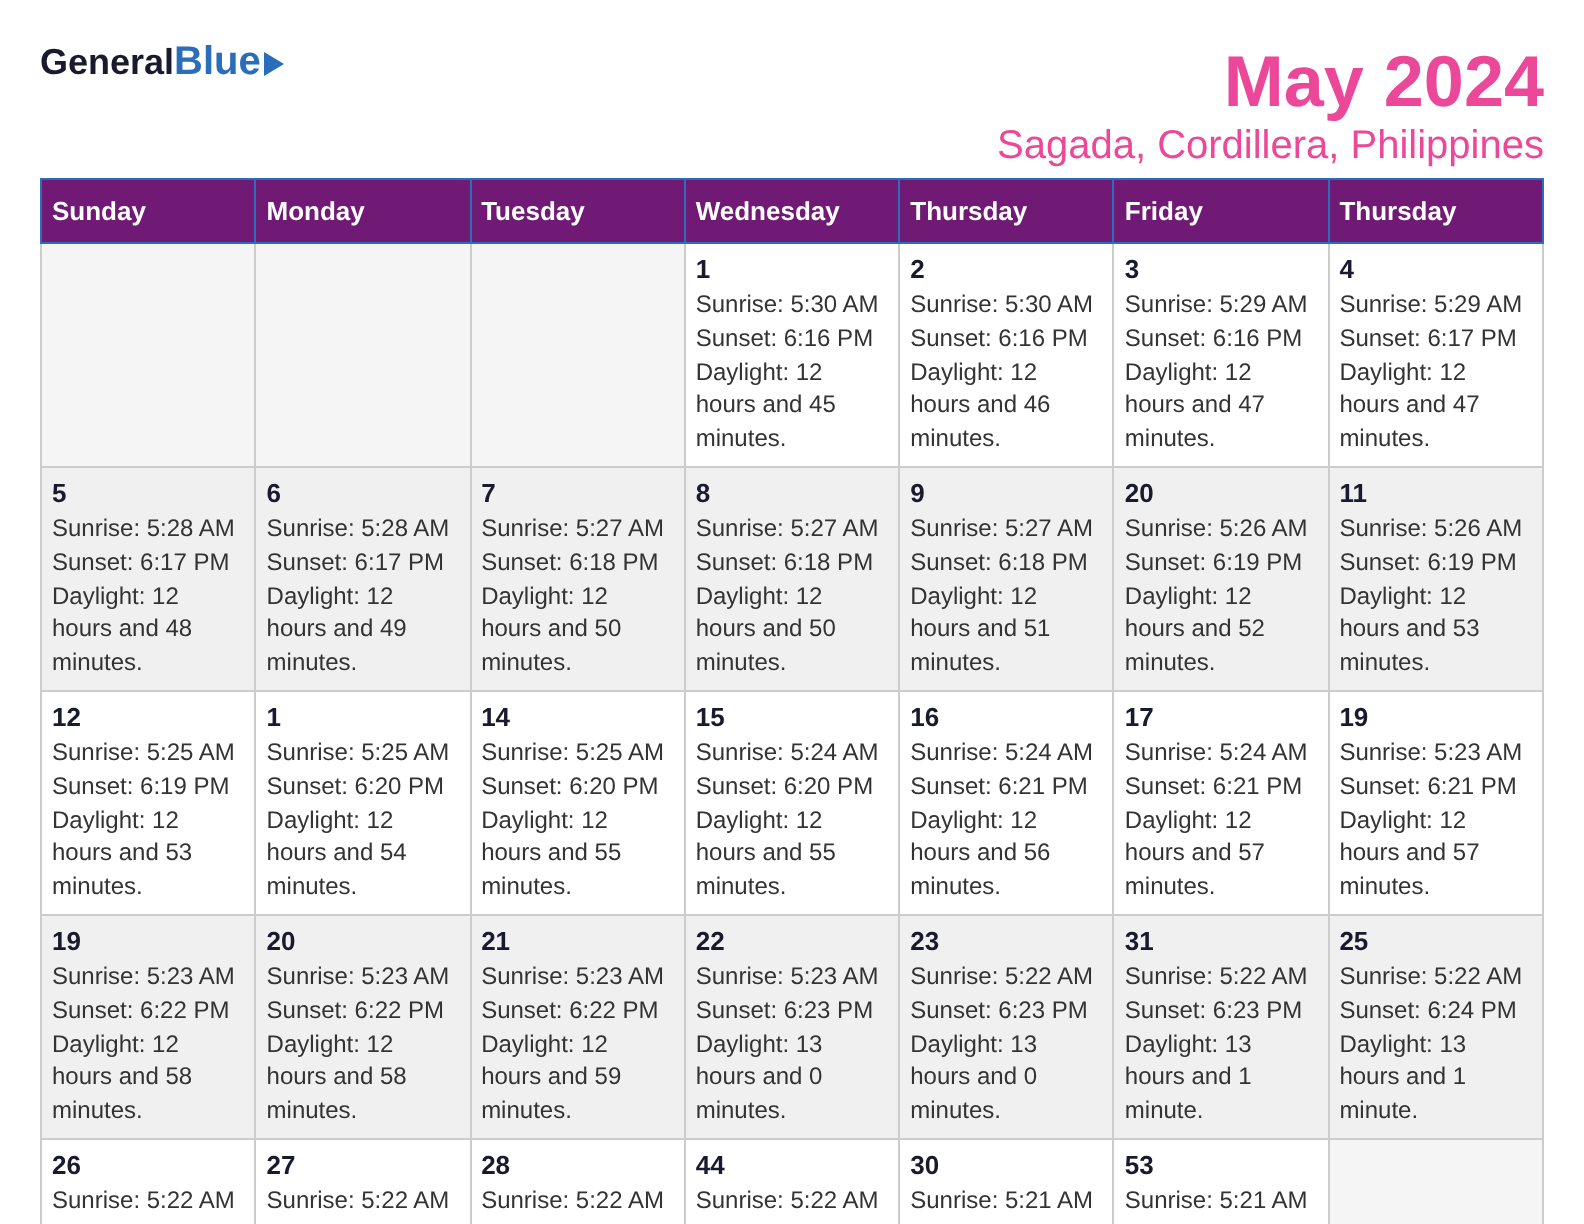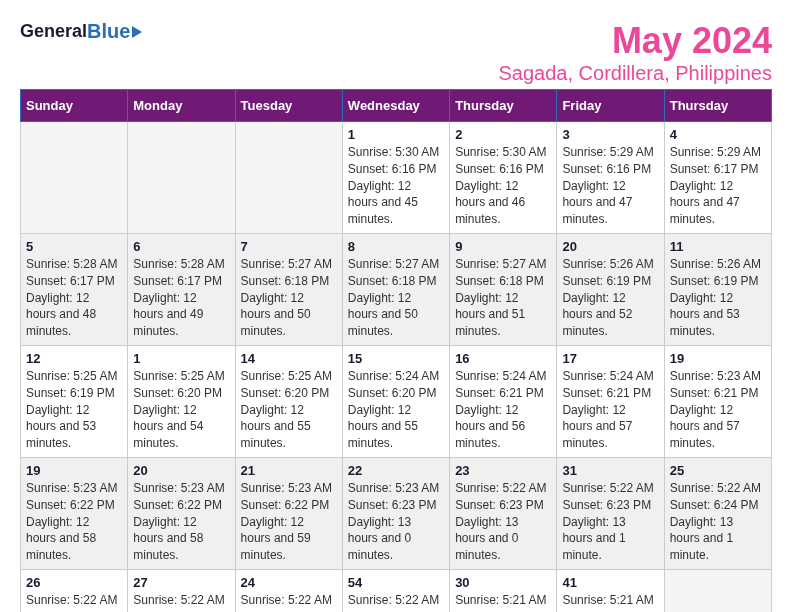--- a/index.html
+++ b/index.html
@@ -247,31 +247,31 @@
       <tr>
         <td>
           <div class="day-number">26</div>
           <div class="day-info">Sunrise: 5:22 AM<br>Sunset: 6:24 PM<br>Daylight: 13 hours and 2 minutes.</div>
         </td>
         <td>
           <div class="day-number">27</div>
           <div class="day-info">Sunrise: 5:22 AM<br>Sunset: 6:24 PM<br>Daylight: 13 hours and 2 minutes.</div>
         </td>
         <td>
-          <div class="day-number">24</div>
+          <div class="day-number">28</div>
           <div class="day-info">Sunrise: 5:22 AM<br>Sunset: 6:25 PM<br>Daylight: 13 hours and 3 minutes.</div>
         </td>
         <td>
-          <div class="day-number">54</div>
+          <div class="day-number">44</div>
           <div class="day-info">Sunrise: 5:22 AM<br>Sunset: 6:25 PM<br>Daylight: 13 hours and 3 minutes.</div>
         </td>
         <td>
           <div class="day-number">30</div>
           <div class="day-info">Sunrise: 5:21 AM<br>Sunset: 6:26 PM<br>Daylight: 13 hours and 4 minutes.</div>
         </td>
         <td>
-          <div class="day-number">41</div>
+          <div class="day-number">53</div>
           <div class="day-info">Sunrise: 5:21 AM<br>Sunset: 6:26 PM<br>Daylight: 13 hours and 4 minutes.</div>
         </td>
         <td class="empty"></td>
       </tr>
     </tbody>
 </table>
 
 </body></html>

